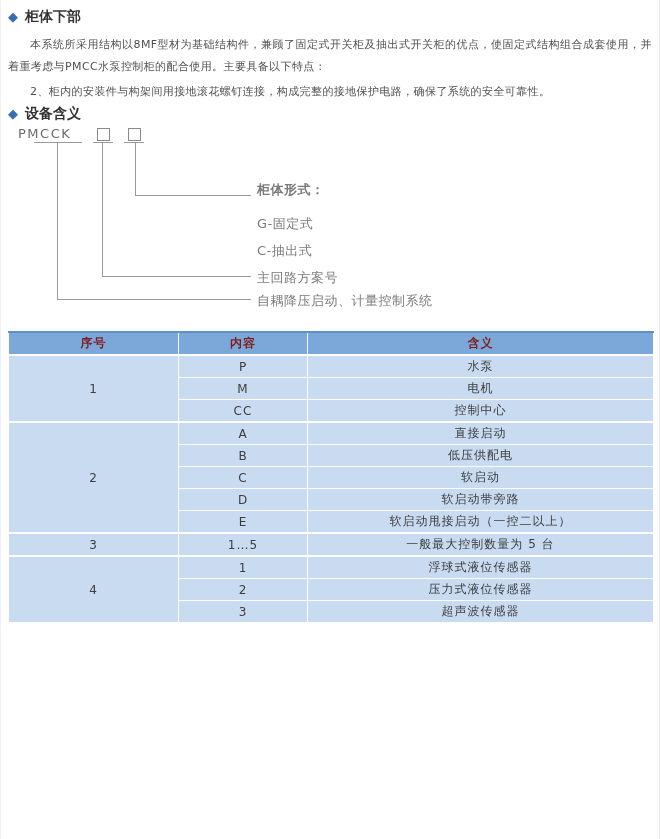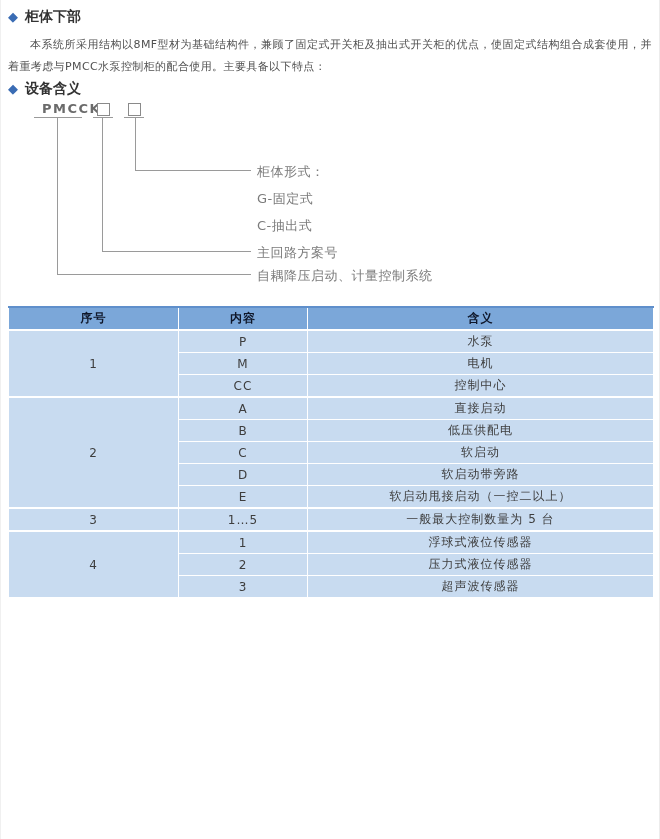--- a/index.html
+++ b/index.html
@@ -26,22 +26,22 @@
     text-indent:2em; margin:3px 0 0 0;
     letter-spacing:0.4px; text-align:justify;
   }
   .para.first { margin-top:8px; }
 
   .sec-heading.second { margin-top:0; }
 
   
   .diagram { position:relative; height:200px; margin-top:2px; }
   .dg-code {
-    position:absolute; left:34px; top:1px;
-    font-size:13px; letter-spacing:1.5px; color:#6b6b6b;font-weight:bold;
+    position:absolute; left:10px; top:1px;
+    font-size:13px; letter-spacing:1.5px; color:#6b6b6b;
   }
   .dg-box {
     position:absolute; top:3px; width:11px; height:11px;
     border:1px solid #8a8a8a; background:#ffffff;
   }
   .dg-box.b1 { left:89px; }
   .dg-box.b2 { left:120px; }
   .dg-line { position:absolute; background:#9a9a9a; }
   .dg-u1 { left:26px;  top:17px; width:48px;  height:1px; }
   .dg-u2 { left:85px;  top:17px; width:20px;  height:1px; }
@@ -49,35 +49,35 @@
   .dg-v1 { left:49px;  top:17px; width:1px;   height:157px; }
   .dg-v2 { left:94px;  top:17px; width:1px;   height:134px; }
   .dg-v3 { left:127px; top:17px; width:1px;   height:53px; }
   .dg-h3 { left:127px; top:70px;  width:116px; height:1px; }
   .dg-h2 { left:94px;  top:151px; width:149px; height:1px; }
   .dg-h1 { left:49px;  top:174px; width:194px; height:1px; }
   .dg-label {
     position:absolute; left:249px;
     font-size:13px; color:#7b7b7b; letter-spacing:0.5px; white-space:nowrap;
   }
-  .dg-l0 { top:63px; }
+  .dg-l0 { top:56px;font-weight:bold; }
   .dg-l1 { top:90px; }
   .dg-l2 { top:117px; }
   .dg-l3 { top:144px; }
   .dg-l4 { top:167px; }
 
   
   table.meaning {
     width:646px; border-collapse:collapse; table-layout:fixed;
     margin-top:6px; font-size:12px;
   }
   table.meaning col.c1 { width:170px; }
   table.meaning col.c2 { width:129px; }
   table.meaning th {
-    background:#7ba7d9; color:#0f172a; font-weight:bold;
+    background:#7ba7d9; color:#7f1d1d; font-weight:bold;
     height:21px; padding:0; text-align:center;
     border:1px solid #ffffff; border-top:2px solid #5f8fcb;
     letter-spacing:1px;
   }
   table.meaning thead { border-bottom:2px solid #ffffff; }
   table.meaning tbody { border-top:2px solid #ffffff; }
   table.meaning td {
     background:#c8dbf0; color:#3d3d3d;
     height:21px; padding:0; text-align:center;
     border:1px solid #ffffff; letter-spacing:1px;
@@ -87,20 +87,21 @@
 <body>
 
 <div class="page">
 
   <div class="sec-heading">
     <span class="diamond">◆</span>
     <span>柜体下部</span>
   </div>
 
   <p class="para first">本系统所采用结构以8MF型材为基础结构件，兼顾了固定式开关柜及抽出式开关柜的优点，使固定式结构组合成套使用，并着重考虑与PMCC水泵控制柜的配合使用。主要具备以下特点：</p>
+  <p class="para">2、柜内的安装件与构架间用接地滚花螺钉连接，构成完整的接地保护电路，确保了系统的安全可靠性。</p>
 
   <div class="sec-heading second">
     <span class="diamond">◆</span>
     <span>设备含义</span>
   </div>
 
   <div class="diagram">
     <span class="dg-code">PMCCK</span>
     <span class="dg-box b1"></span>
     <span class="dg-box b2"></span>

